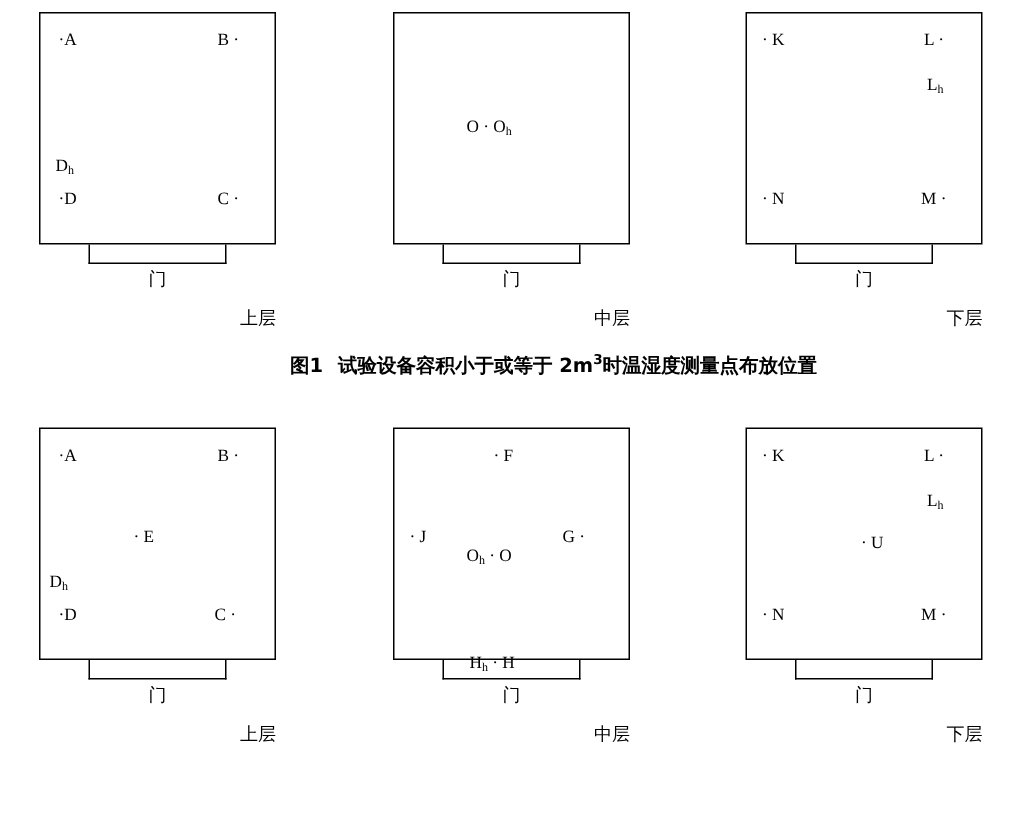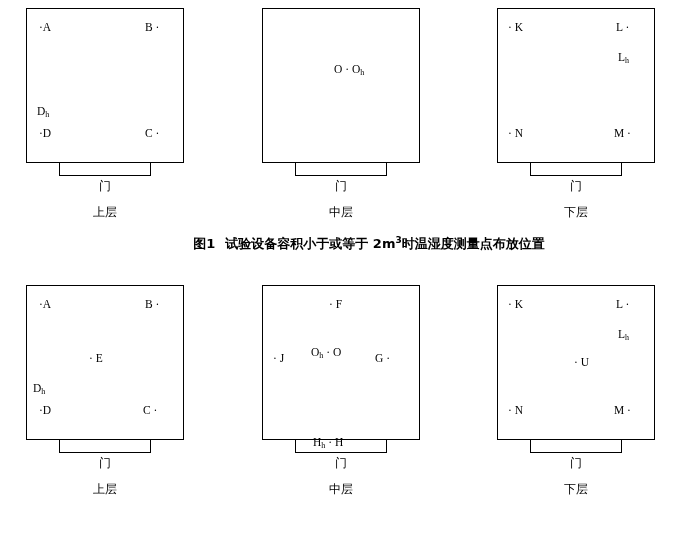--- a/index.html
+++ b/index.html
@@ -89,21 +89,21 @@
     width: 158px;
     text-align: center;
     font-size: 12px;
     font-family: "DejaVu Sans", sans-serif;
   }
   .layer-label {
     position: absolute;
     top: 196px;
     left: 0;
     width: 158px;
-    text-align: center;
+    text-align: right;
     font-size: 12px;
     font-family: "DejaVu Sans", sans-serif;
   }
 
   .fig-caption {
     position: absolute;
     top: 227px;
     left: 0;
     width: 682px;
     text-align: center;
@@ -145,21 +145,21 @@
         <span class="bl"></span>
         <span class="br"></span>
         <span class="bb"></span>
       </div>
       <div class="door-label">门</div>
       <div class="layer-label">上层</div>
     </div>
 
     <div class="panel panel-2">
       <div class="box">
-        <span class="pt" style="left:48px; top:54px;margin-left:23px;"><span>O · O</span><sub>h</sub></span>
+        <span class="pt" style="left:48px; top:70px;"><span>O · O</span><sub>h</sub></span>
       </div>
       <div class="door-bracket">
         <span class="bl"></span>
         <span class="br"></span>
         <span class="bb"></span>
       </div>
       <div class="door-label">门</div>
       <div class="layer-label">中层</div>
     </div>
 
@@ -204,21 +204,21 @@
         <span class="bb"></span>
       </div>
       <div class="door-label">门</div>
       <div class="layer-label">上层</div>
     </div>
 
     <div class="panel panel-2">
       <div class="box">
         <span class="pt" style="left:66px; top:12px;">· F</span>
         <span class="pt" style="left:10px; top:66px;">· J</span>
-        <span class="pt" style="left:48px; top:60px;"><span>O</span><sub>h</sub><span> · O</span></span>
+        <span class="pt" style="left:48px; top:79px;"><span>O</span><sub>h</sub><span> · O</span></span>
         <span class="pt" style="left:112px; top:66px;">G ·</span>
         <span class="pt" style="left:50px; top:118px;margin-top:32px;"><span>H</span><sub>h</sub><span> · H</span></span>
       </div>
       <div class="door-bracket">
         <span class="bl"></span>
         <span class="br"></span>
         <span class="bb"></span>
       </div>
       <div class="door-label">门</div>
       <div class="layer-label">中层</div>

